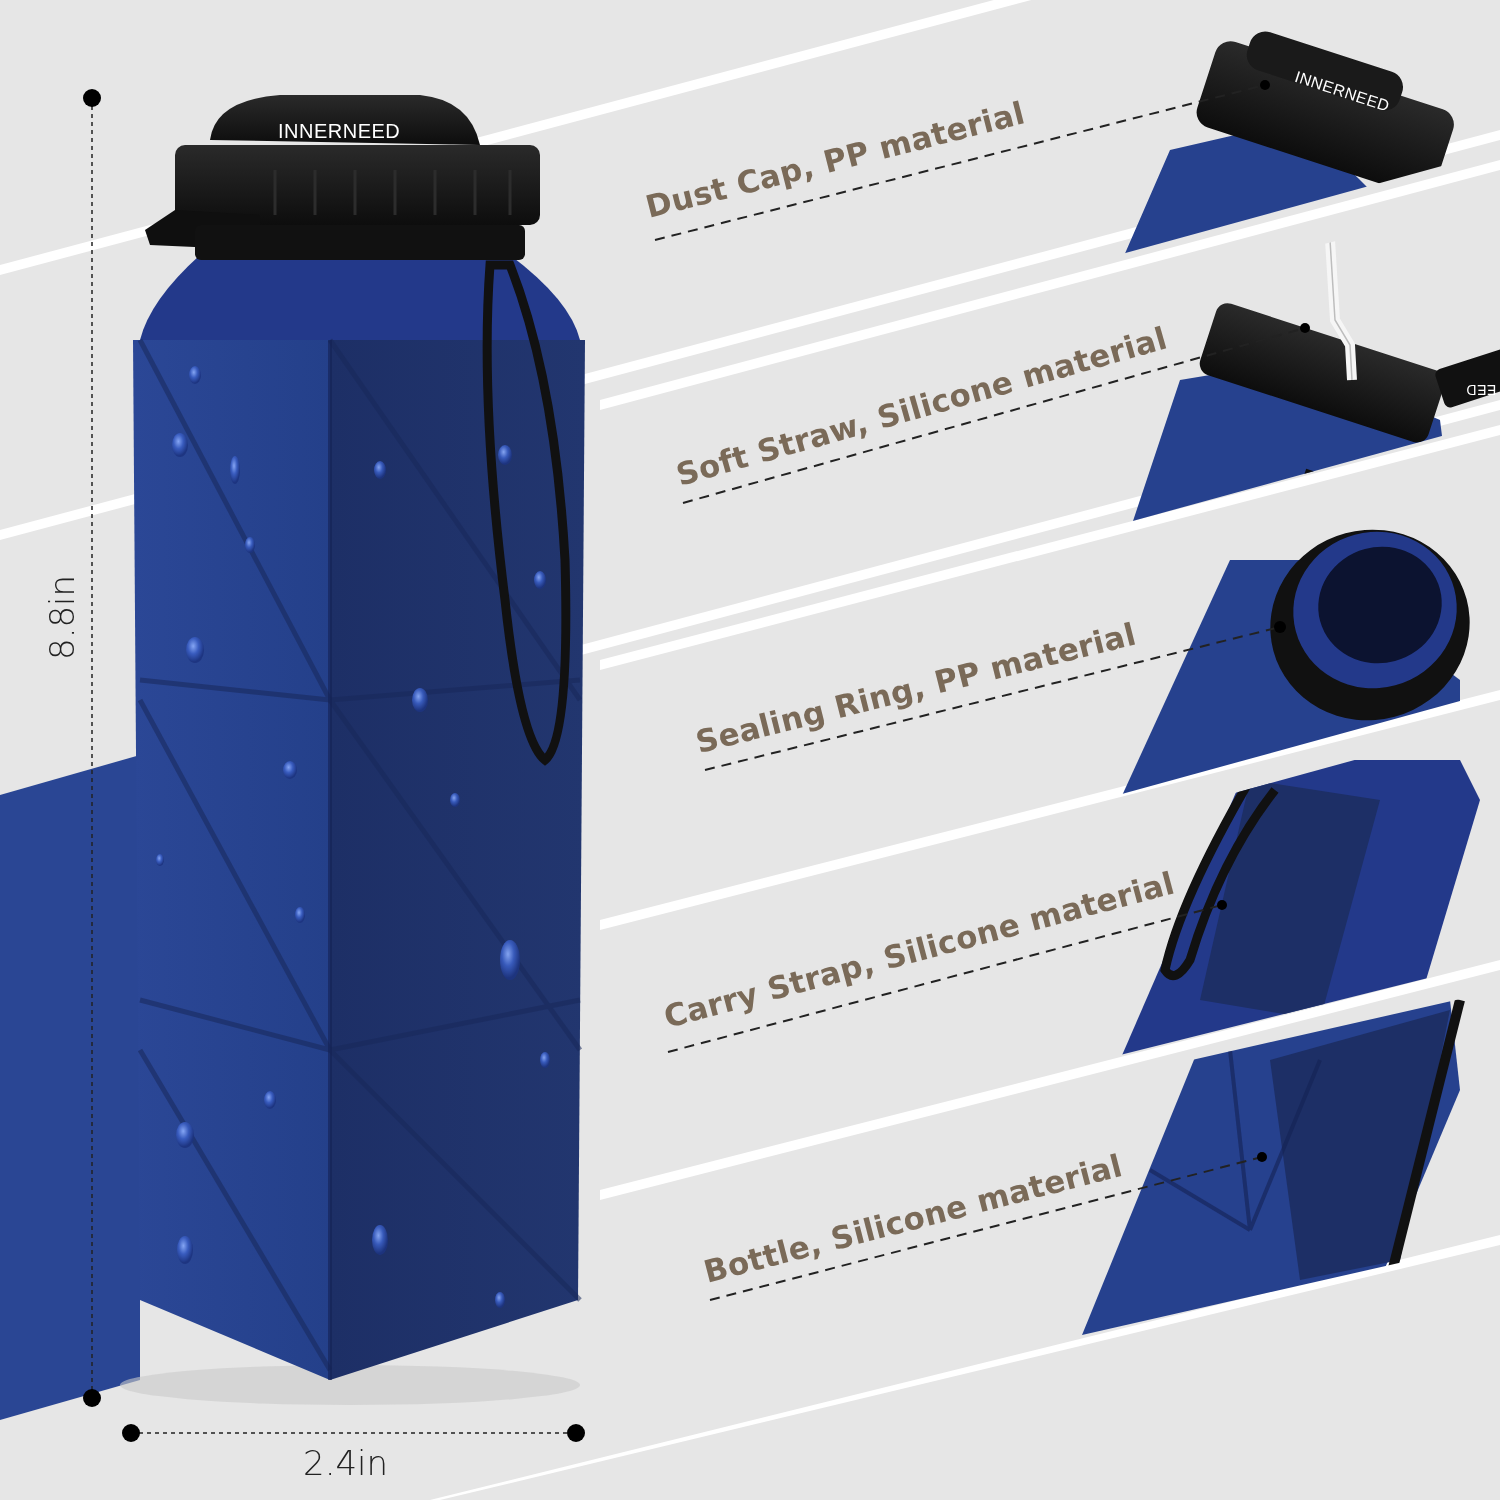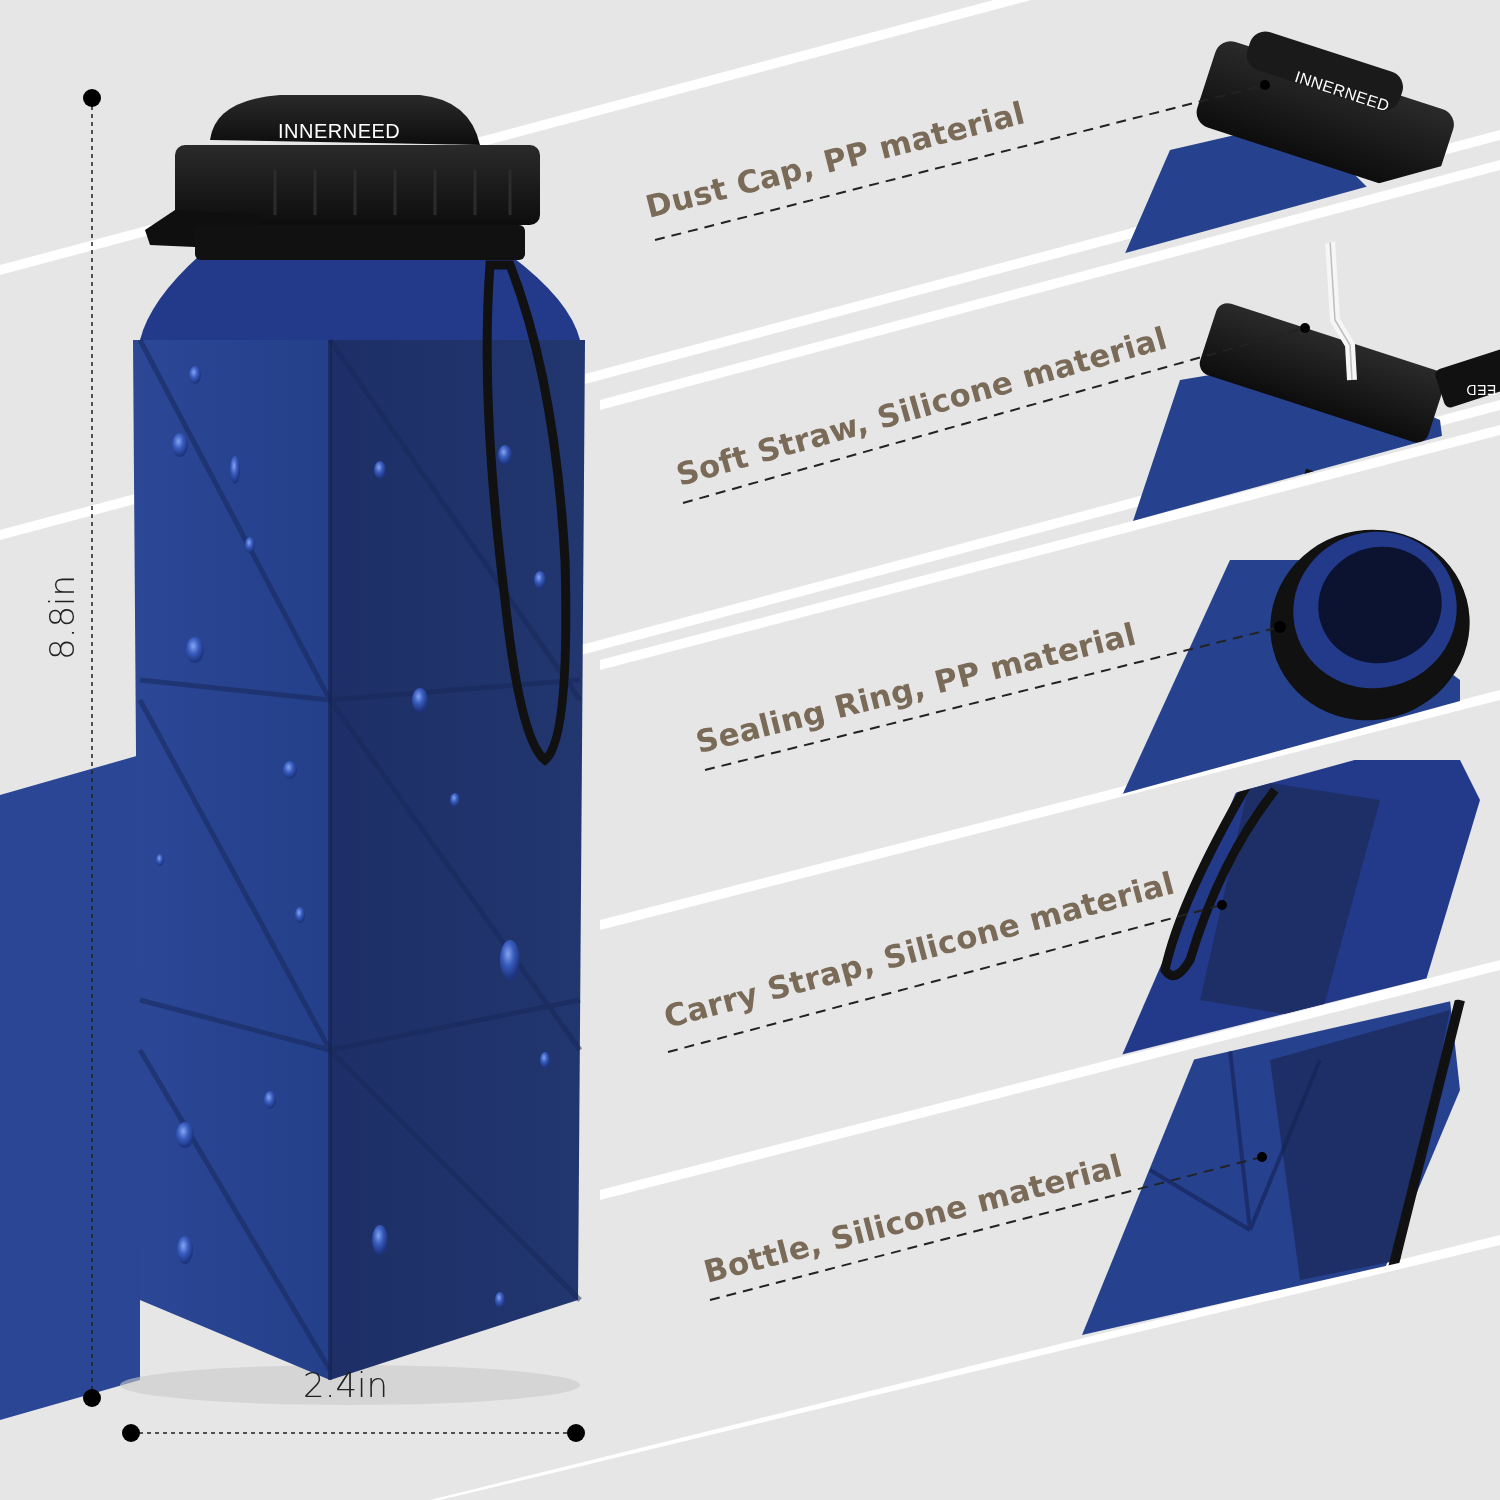--- a/index.html
+++ b/index.html
@@ -206,19 +206,19 @@
     <circle cx="1222" cy="905" r="5"></circle>
     <circle cx="1262" cy="1157" r="5"></circle>
   </g>
 </svg>
 
 <div class="brand-text" style="left:278px; top:120px;">INNERNEED</div>
 <div class="brand-text" style="left:1298px; top:68px; font-size:16px; transform:rotate(18deg); transform-origin:0 0;">INNERNEED</div>
 <div class="brand-text" style="left:1466px; top:382px; font-size:14px; transform:rotate(180deg);">EED</div>
 
 <div class="dim-text" style="left:42px; top:660px; transform:rotate(-90deg); transform-origin:0 0;">8.8in</div>
-<div class="dim-text" style="left:303px; top:1365px;">2.4in</div>
+<div class="dim-text" style="left:303px; top:1443px;">2.4in</div>
 
 <div class="label" style="left:642px; top:190px; transform:rotate(-14.2deg);">Dust Cap, PP material</div>
 <div class="label" style="left:672px; top:458px; transform:rotate(-15.8deg);">Soft Straw, Silicone material</div>
 <div class="label" style="left:692px; top:725px; transform:rotate(-14deg);">Sealing Ring, PP material</div>
 <div class="label" style="left:660px; top:1000px; transform:rotate(-14.9deg);">Carry Strap, Silicone material</div>
 <div class="label" style="left:700px; top:1255px; transform:rotate(-14.5deg);">Bottle, Silicone material</div>
 
 </body></html>

